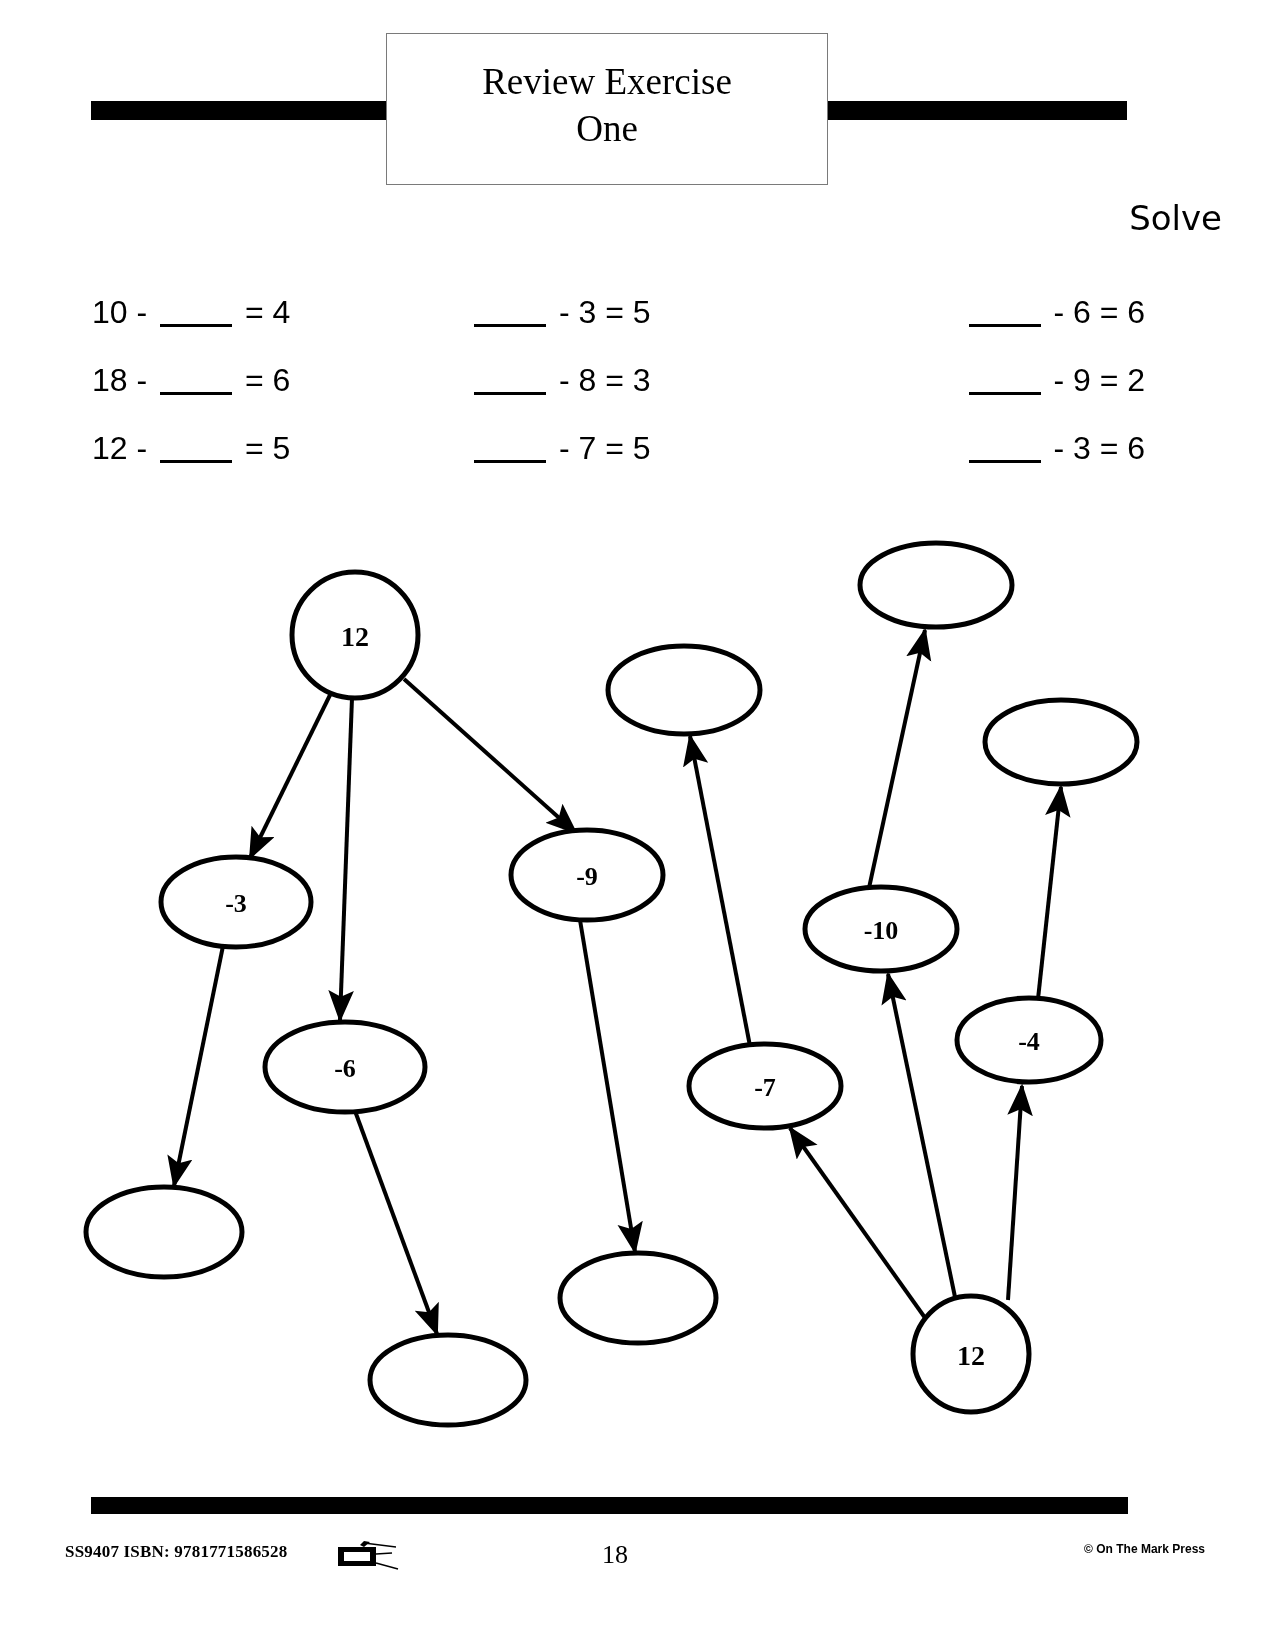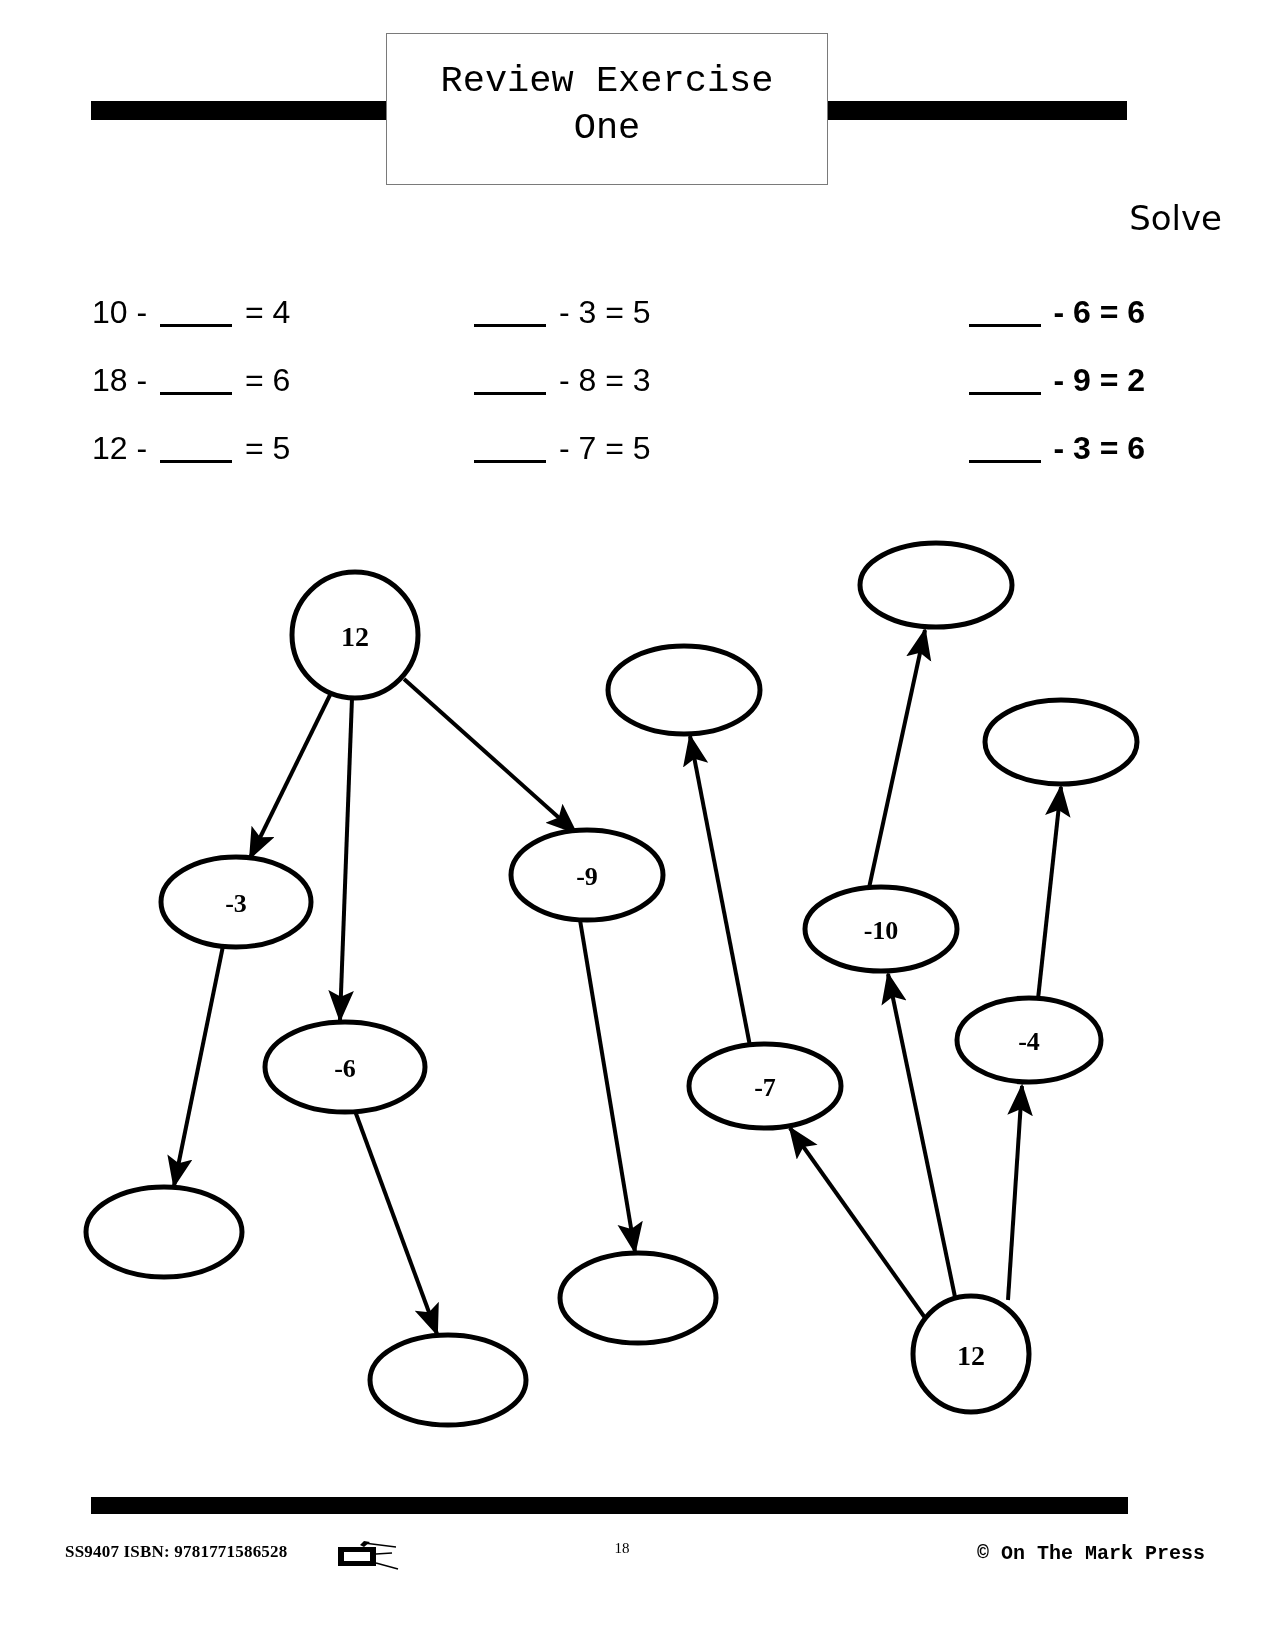--- a/index.html
+++ b/index.html
@@ -44,21 +44,21 @@
     display: flex;
     align-items: flex-start;
     justify-content: center;
     padding-top: 24px;
   }
   #title-text {
     font-size: 37px;
     line-height: 1.28;
     text-align: center;
     white-space: pre-line;
-    font-family: Liberation Mono, monospace;
+    font-family: Liberation Serif, serif;
   }
 
   
   #solve-heading {
     position: absolute;
     left: 0; top: 198px;
     width: 1222px;
     text-align: right;
     font-size: 34px;
     font-family: "DejaVu Sans", sans-serif;
@@ -71,21 +71,21 @@
     top: 278px;
     width: 1275px;
     height: 210px;
   }
   .problem-col {
     position: absolute;
     top: 0;
   }
   #problem-col-1 { left: 92px;  width: 330px; text-align: left;  }
   #problem-col-2 { left: 470px; width: 330px; text-align: left;  }
-  #problem-col-3 { left: 855px; width: 290px; text-align: right; font-weight: bold; }
+  #problem-col-3 { left: 855px; width: 290px; text-align: right; }
 
   .problem-row {
     font-size: 32px;
     line-height: 68px;
     white-space: pre;
     font-family: "Liberation Sans", sans-serif;
   }
   .blank-line {
     display: inline-block;
     width: 72px;
@@ -139,32 +139,32 @@
     font-size: 17px;
     letter-spacing: 0.2px;
   }
   #footer-logo {
     position: absolute;
     left: 330px; top: 6px;
     width: 80px; height: 36px;
   }
   #footer-page {
     position: absolute;
-    left: 12px; top: 10px;
+    left: 5px; top: 10px;
     width: 1220px;
     text-align: center;
     font-family: "Liberation Serif", serif;
-    font-size: 15px;
+    font-size: 26px;
   }
   #footer-press {
     position: absolute;
     right: 70px; top: 12px;
-    font-family: Liberation Mono, monospace;
+    font-family: Liberation Sans, sans-serif;
     font-weight: bold;
-    font-size: 20px;
+    font-size: 12px;
     margin-left: 16px;
   }
 </style>
 </head>
 <body>
 
 <div id="header-band">
   <div class="rule-bar" id="rule-bar-left"></div>
   <div class="rule-bar" id="rule-bar-right"></div>
   <div id="title-box">

